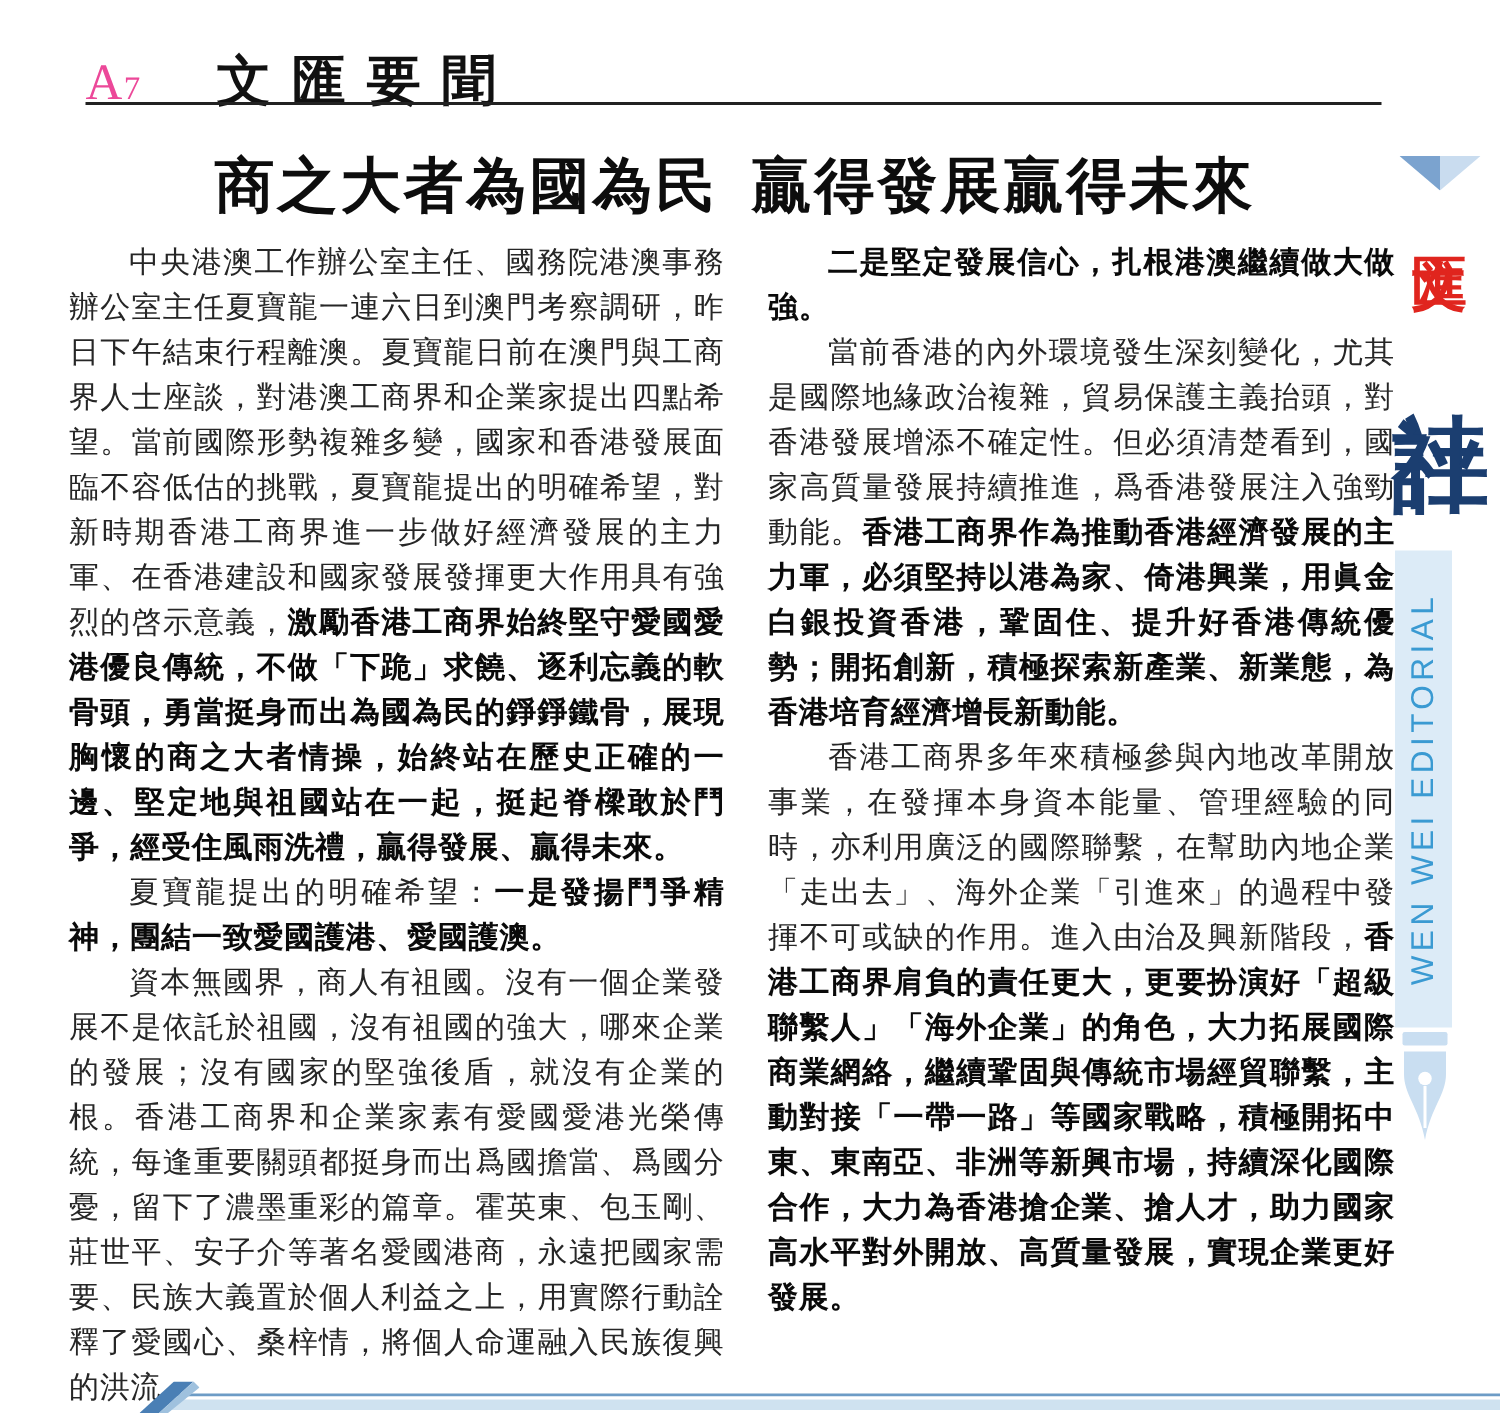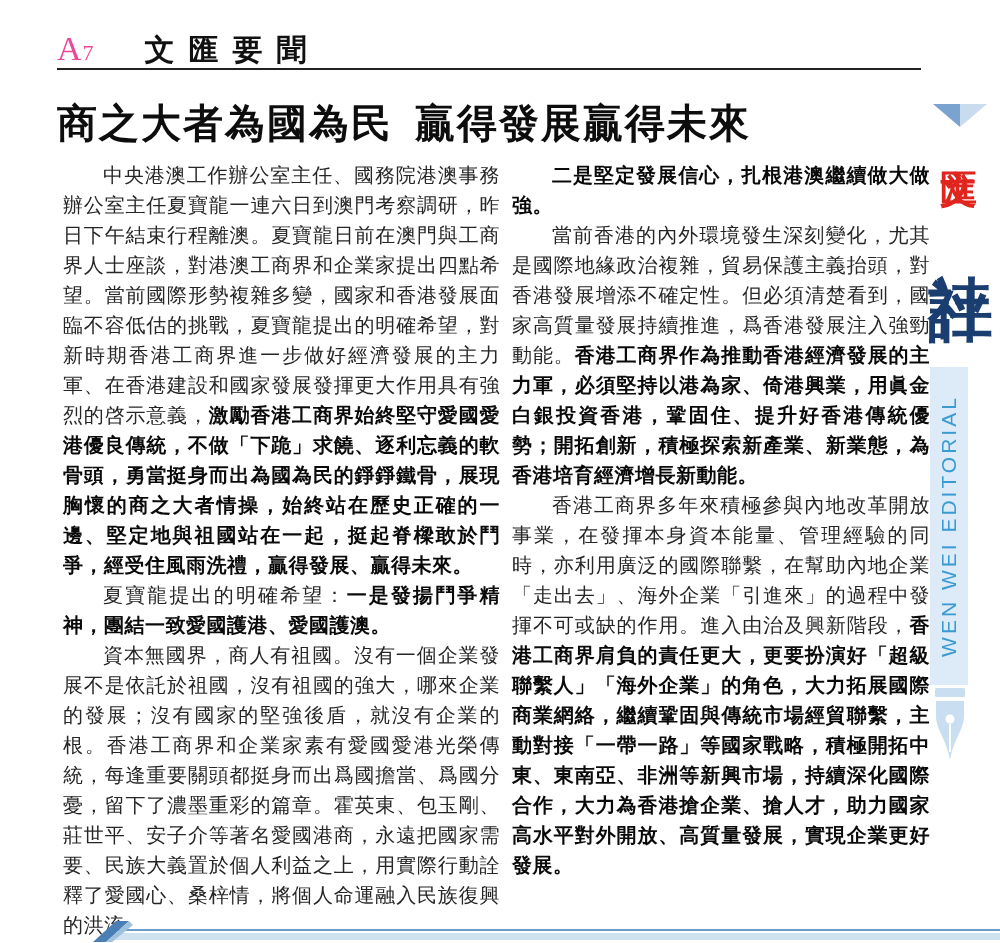--- a/index.html
+++ b/index.html
@@ -9,37 +9,37 @@
     background:#ffffff;
     overflow:hidden;
     font-family:"Liberation Serif","DejaVu Serif",serif;
   }
 
   
   .masthead-row{position:absolute;left:57px;top:30px;width:864px;height:38px;}
   .page-no{font-size:34px;color:#ec4899;letter-spacing:1px;}
   .page-no .digit{font-size:22px;}
   .section-title{
-    font-size:30px;font-weight:bold;color:#111;
+    font-size:36px;font-weight:bold;color:#111;
     letter-spacing:14px;margin-left:46px;
   }
   .header-rule{position:absolute;left:57px;top:68px;width:864px;height:2px;background:#222;}
 
   
   .headline{
     position:absolute;left:57px;top:96px;width:866px;
-    font-weight:bold;color:#0d0d0d;
+    text-align:center;font-weight:bold;color:#0d0d0d;
     font-size:40px;letter-spacing:2px;white-space:nowrap;
     font-family:"Liberation Serif","DejaVu Serif",serif;
   }
   .headline .gap{display:inline-block;width:22px;}
 
   
   .col{position:absolute;top:160px;}
-  .col-left{left:63px;width:437px;}
+  .col-left{left:46px;width:437px;}
   .col-right{left:512px;width:418px;}
   .para{
     margin:0;text-indent:2em;text-align:justify;
     font-size:20px;line-height:30px;letter-spacing:0.5px;
   }
   .seg-kai{
     font-family:"Liberation Serif","DejaVu Serif",serif;
     color:#262626;font-weight:normal;
   }
   .seg-bold{

